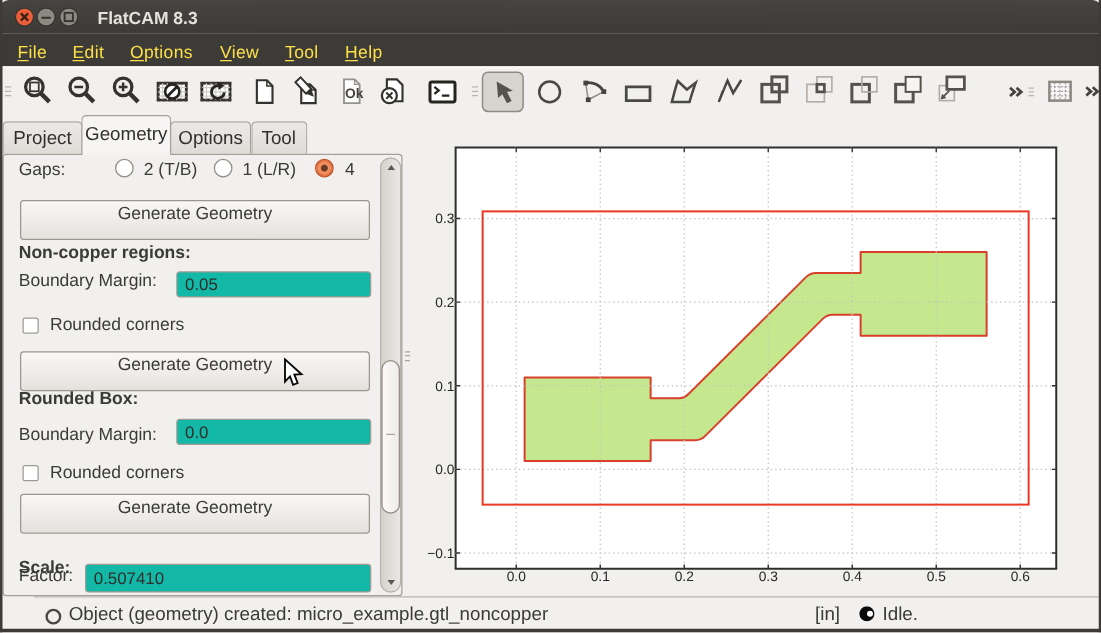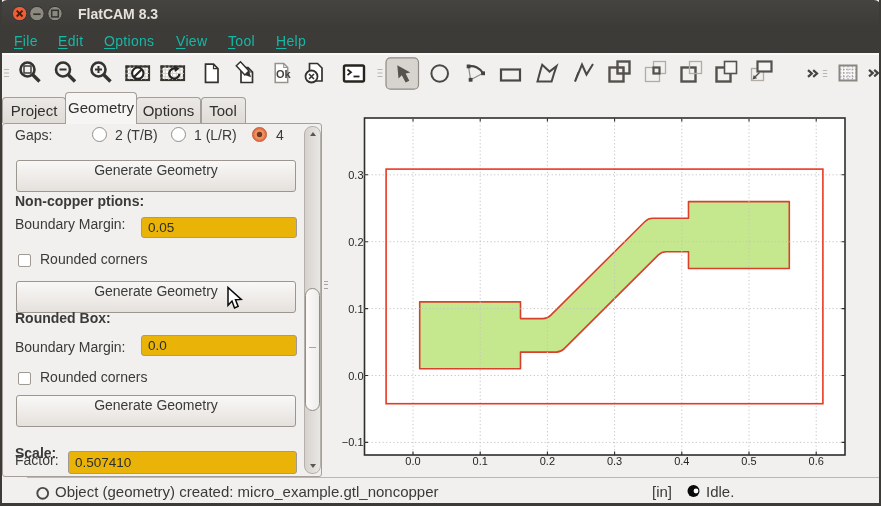--- a/index.html
+++ b/index.html
@@ -3,40 +3,40 @@
 <meta charset="utf-8">
 <style>
   html,body{margin:0;padding:0;}
   body{width:881px;height:506px;position:relative;overflow:hidden;
        font-family:"Liberation Sans", sans-serif;background:#F1F0EE;}
   .abs{position:absolute;}
   #titlebar{left:0;top:0;width:881px;height:27px;border-radius:7px 7px 0 0;
     background:linear-gradient(#454440,#3D3B37);}
   #menubar{left:0;top:27px;width:881px;height:25.5px;background:#3C3B37;}
   #menuhl{left:0;top:52.5px;width:881px;height:2.5px;background:#FAF9F7;}
-  .menuitem{position:absolute;top:6px;font-size:14px;letter-spacing:0.3px;color:#14b8a6;}
+  .menuitem{position:absolute;top:6px;font-size:14px;letter-spacing:0.3px;color:#fde047;}
   .menuitem u{text-decoration:underline;text-underline-offset:2px;}
   #title-text{position:absolute;left:78px;top:6px;font-size:14px;font-weight:bold;color:#E6E2DB;}
   #toolbar{left:0;top:55px;width:881px;height:37px;background:#F1F0EE;text-align:right;}
   #main{left:0;top:92px;width:881px;height:385px;background:#F1F0EE;}
   #statusbar{left:0;top:477px;width:881px;height:26px;background:#F1F0EE;border-top:1px solid #BAB6B1;margin-left:27px;}
   #bottomband{left:0;top:503px;width:881px;height:3px;background:#3C3B37;}
   .sideborder{top:0;width:2px;height:506px;background:#3C3B37;z-index:50;}
   
   .tab{position:absolute;box-sizing:border-box;border:1px solid #A39E97;border-bottom:none;
        border-radius:4px 4px 0 0;font-size:15px;color:#30302E;text-align:center;
        background:linear-gradient(#EBE9E6,#DFDCD8);}
   #tab-selected{background:#F6F5F4;z-index:3;}
   .panel-label{position:absolute;font-size:14px;color:#3A3A38;}
   .panel-bold{position:absolute;font-size:14px;font-weight:bold;color:#3A3A38;}
   .gbtn{position:absolute;left:16px;width:280px;height:32px;box-sizing:border-box;
         border:1px solid #9B968F;border-radius:3px;
         background:linear-gradient(#F9F8F7,#EDEAE7 60%,#E4E1DD);
         font-size:14px;color:#3A3A38;text-align:center;line-height:19px;}
-  .tinput{position:absolute;box-sizing:border-box;height:21px;background:#eab308;
+  .tinput{position:absolute;box-sizing:border-box;height:21px;background:#14b8a6;
         border:1px solid #9F9A93;border-radius:3px;font-size:13.5px;color:#2E2E2C;
         padding:2px 0 0 6px;}
   .checkbox{position:absolute;width:13px;height:13px;box-sizing:border-box;background:#fff;
         border:1px solid #9F9A93;border-radius:2px;}
   .status-label{position:absolute;font-size:15px;color:#3A3A38;}
   .radio{position:absolute;width:15px;height:15px;box-sizing:border-box;background:#fff;
         border:1px solid #938E87;border-radius:50%;}
 </style>
 </head>
 <body>
@@ -210,21 +210,21 @@
   <div class="panel-label" style="left:15px;top:34.5px;">Gaps:</div>
   <div class="radio" style="left:92px;top:34.7px;"></div>
   <div class="panel-label" style="left:115px;top:34.5px;">2 (T/B)</div>
   <div class="radio" style="left:171px;top:34.7px;"></div>
   <div class="panel-label" style="left:194px;top:34.5px;">1 (L/R)</div>
   <div class="radio" style="left:252px;top:34.7px;background:radial-gradient(circle,#6B3A26 0 26%,#F0905F 34% 52%,#E67547 58% 88%);border-color:#C2552B;"></div>
   <div class="panel-label" style="left:276px;top:34.5px;">4</div>
 
   <div class="gbtn" style="top:68px;">Generate Geometry</div>
 
-  <div class="panel-bold" style="left:15px;top:100.7px;">Non-copper ptions:</div>
+  <div class="panel-bold" style="left:15px;top:100.7px;">Non-copper regions:</div>
 
   <div class="panel-label" style="left:15px;top:124.3px;">Boundary Margin:</div>
   <div class="tinput" style="left:141px;top:124.5px;width:156px;">0.05</div>
 
   <div class="checkbox" style="left:17.5px;top:162px;"></div>
   <div class="panel-label" style="left:40px;top:158.8px;">Rounded corners</div>
 
   <div class="gbtn" style="top:189px;">Generate Geometry</div>
 
   <div class="panel-bold" style="left:15px;top:218.3px;">Rounded Box:</div>

